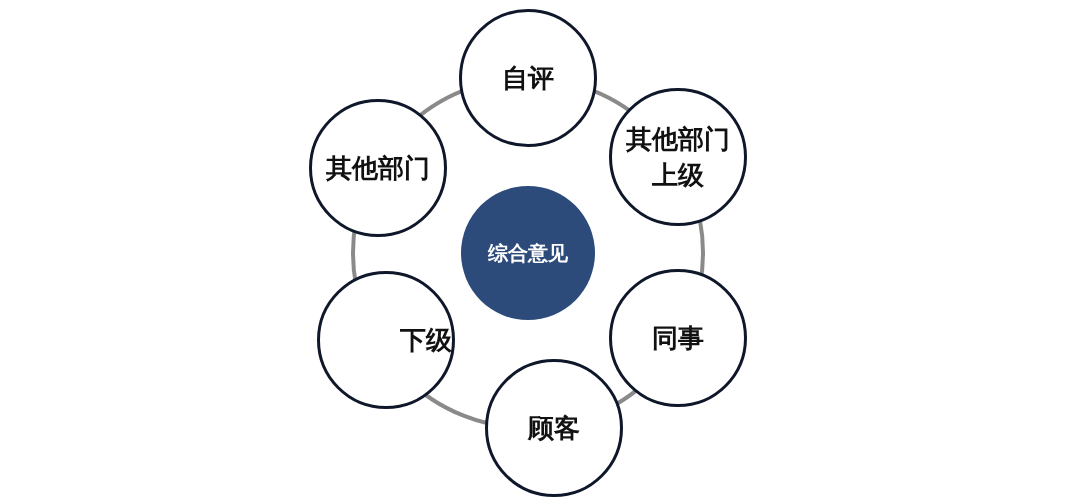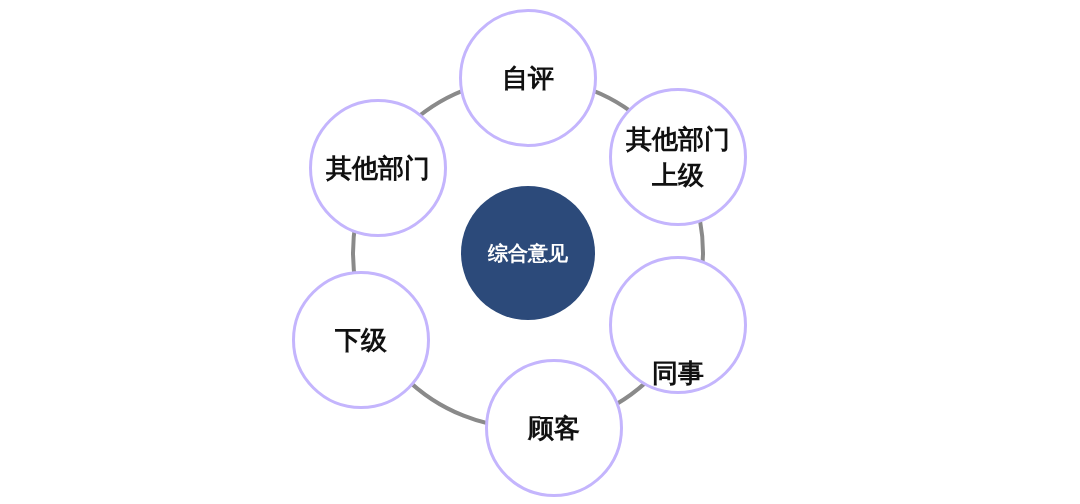--- a/index.html
+++ b/index.html
@@ -1,19 +1,19 @@
 <!DOCTYPE html>
 <html><head>
 <meta charset="utf-8">
 <style>
   html,body{margin:0;padding:0;background:#ffffff;}
   body{width:1080px;height:504px;position:relative;overflow:hidden;font-family:"DejaVu Sans","Liberation Sans",sans-serif;}
   svg{position:absolute;left:0;top:0;}
   .node{position:absolute;border-radius:50%;box-sizing:border-box;display:flex;align-items:center;justify-content:center;text-align:center;}
-  .outer{width:138px;height:138px;background:#fff;border:3px solid #c4b5fd;color:#111;font-size:26px;font-weight:bold;line-height:36px;}
+  .outer{width:138px;height:138px;background:#fff;border:3px solid #0f172a;color:#111;font-size:26px;font-weight:bold;line-height:36px;}
   .center{width:134px;height:134px;background:#2c4a7a;color:#fff;font-size:20px;font-weight:bold;}
   .lbl{white-space:pre-line;}
 </style>
 </head>
 <body>
 
 <svg width="1080" height="504">
   <circle cx="528" cy="253" r="175" fill="none" stroke="#8a8a8a" stroke-width="4"></circle>
 </svg>
 
@@ -21,24 +21,24 @@
   <span class="lbl">综合意见</span>
 </div>
 
 <div class="node outer" style="left:459px;top:9px;">
   <span class="lbl">自评</span>
 </div>
 <div class="node outer" style="left:609px;top:88px;">
   <span class="lbl">其他部门
 上级</span>
 </div>
-<div class="node outer" style="left:609px;top:256px;align-items:flex-end;">
+<div class="node outer" style="left:609px;top:269px;">
   <span class="lbl">同事</span>
 </div>
 <div class="node outer" style="left:485px;top:359px;">
   <span class="lbl">顾客</span>
 </div>
-<div class="node outer" style="left:292px;top:271px;">
+<div class="node outer" style="left:317px;top:271px;justify-content:flex-end;">
   <span class="lbl">下级</span>
 </div>
 <div class="node outer" style="left:309px;top:99px;">
   <span class="lbl">其他部门</span>
 </div>
 
 </body></html>

